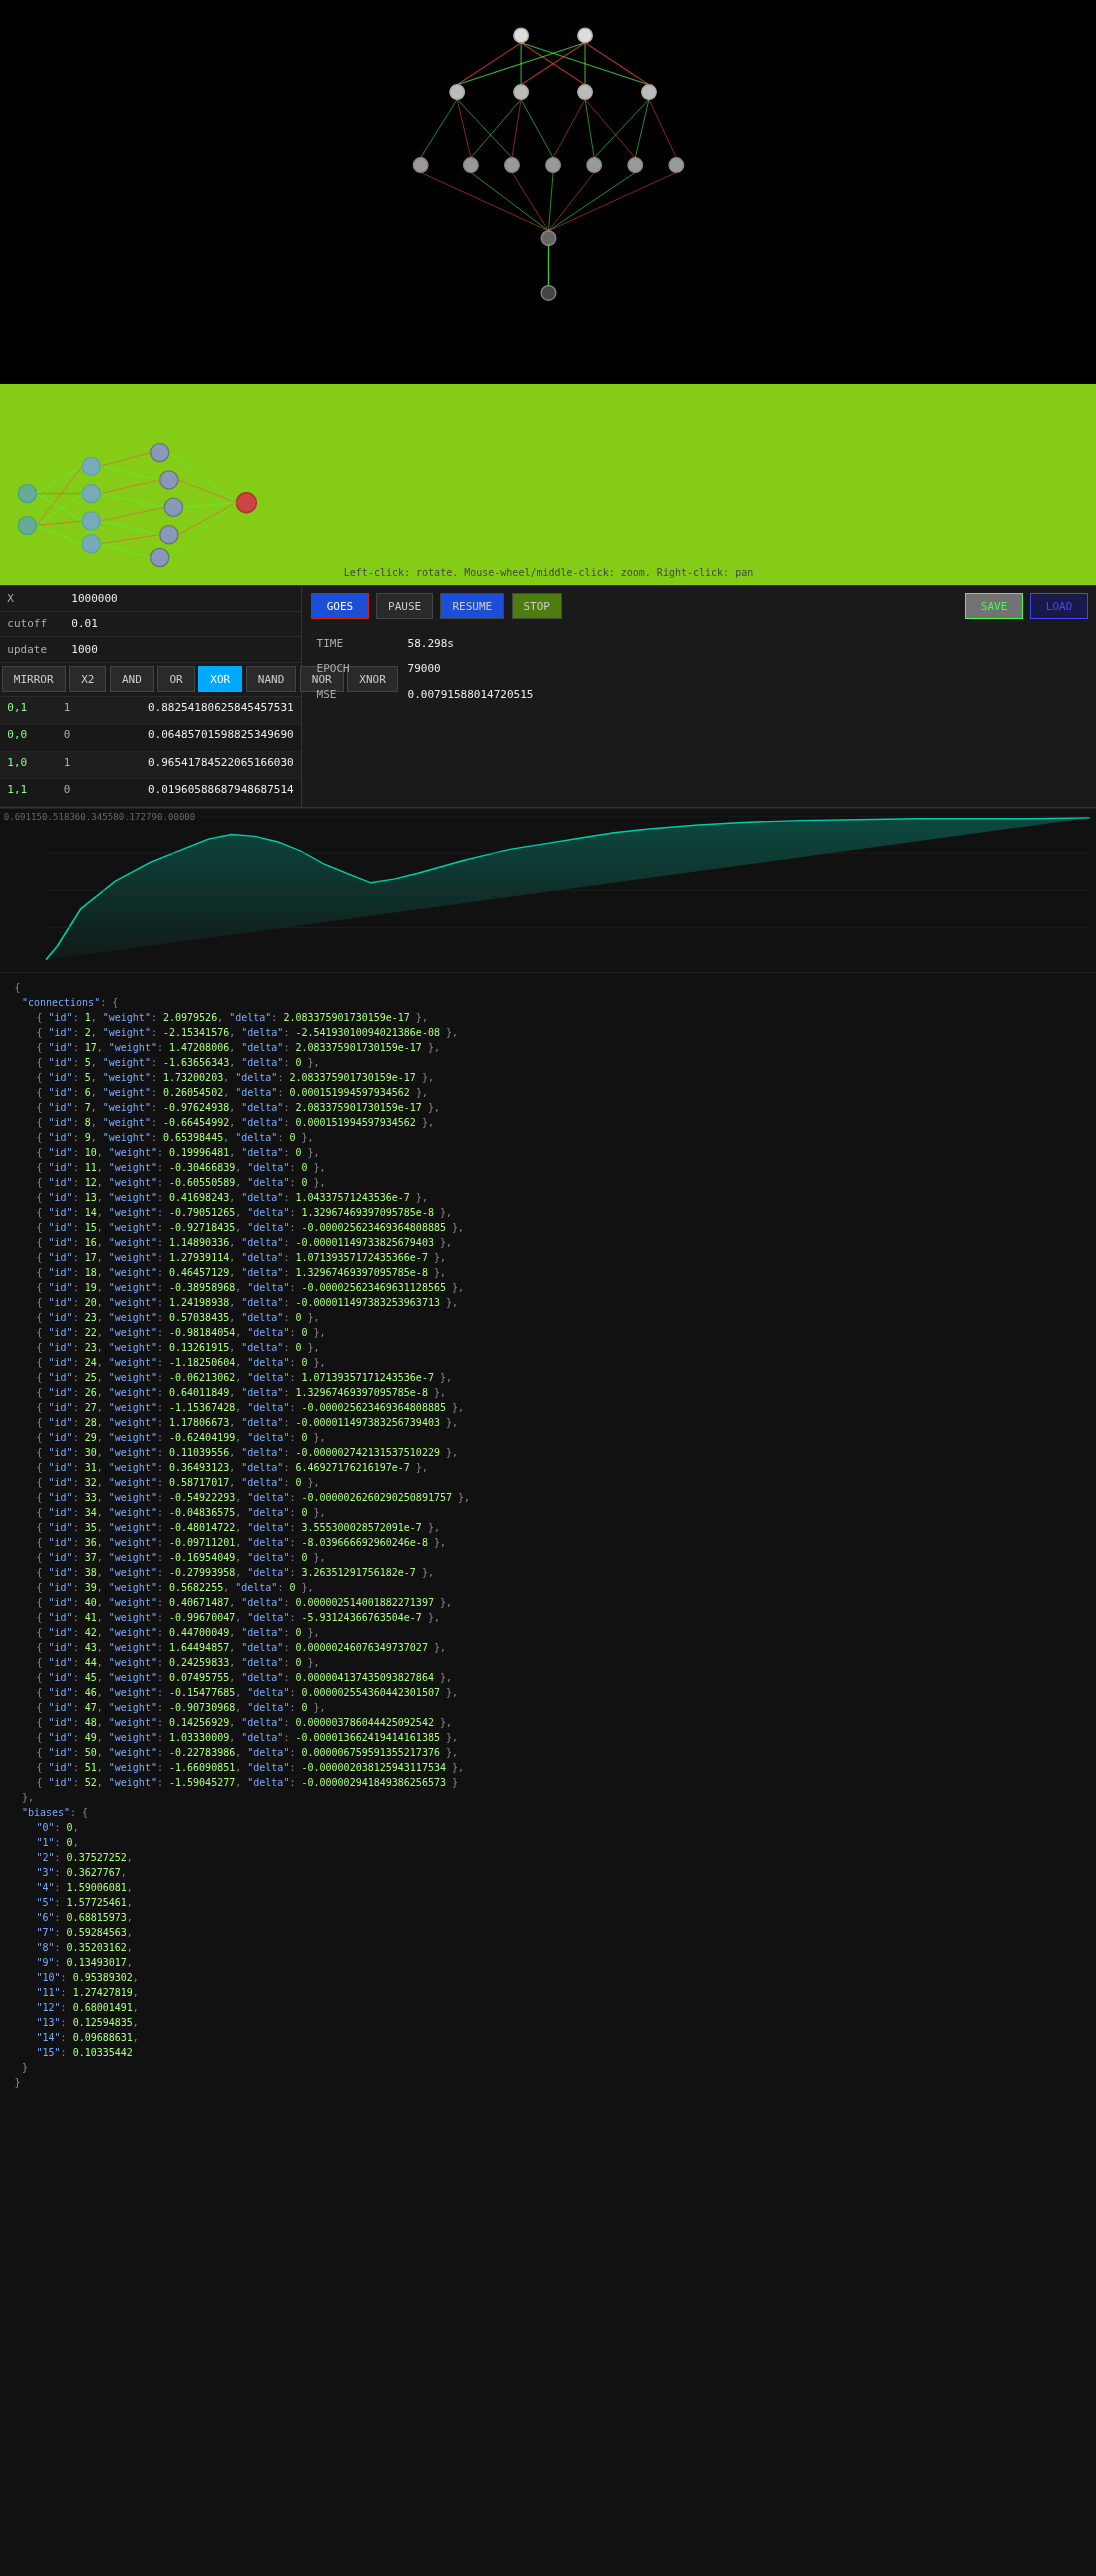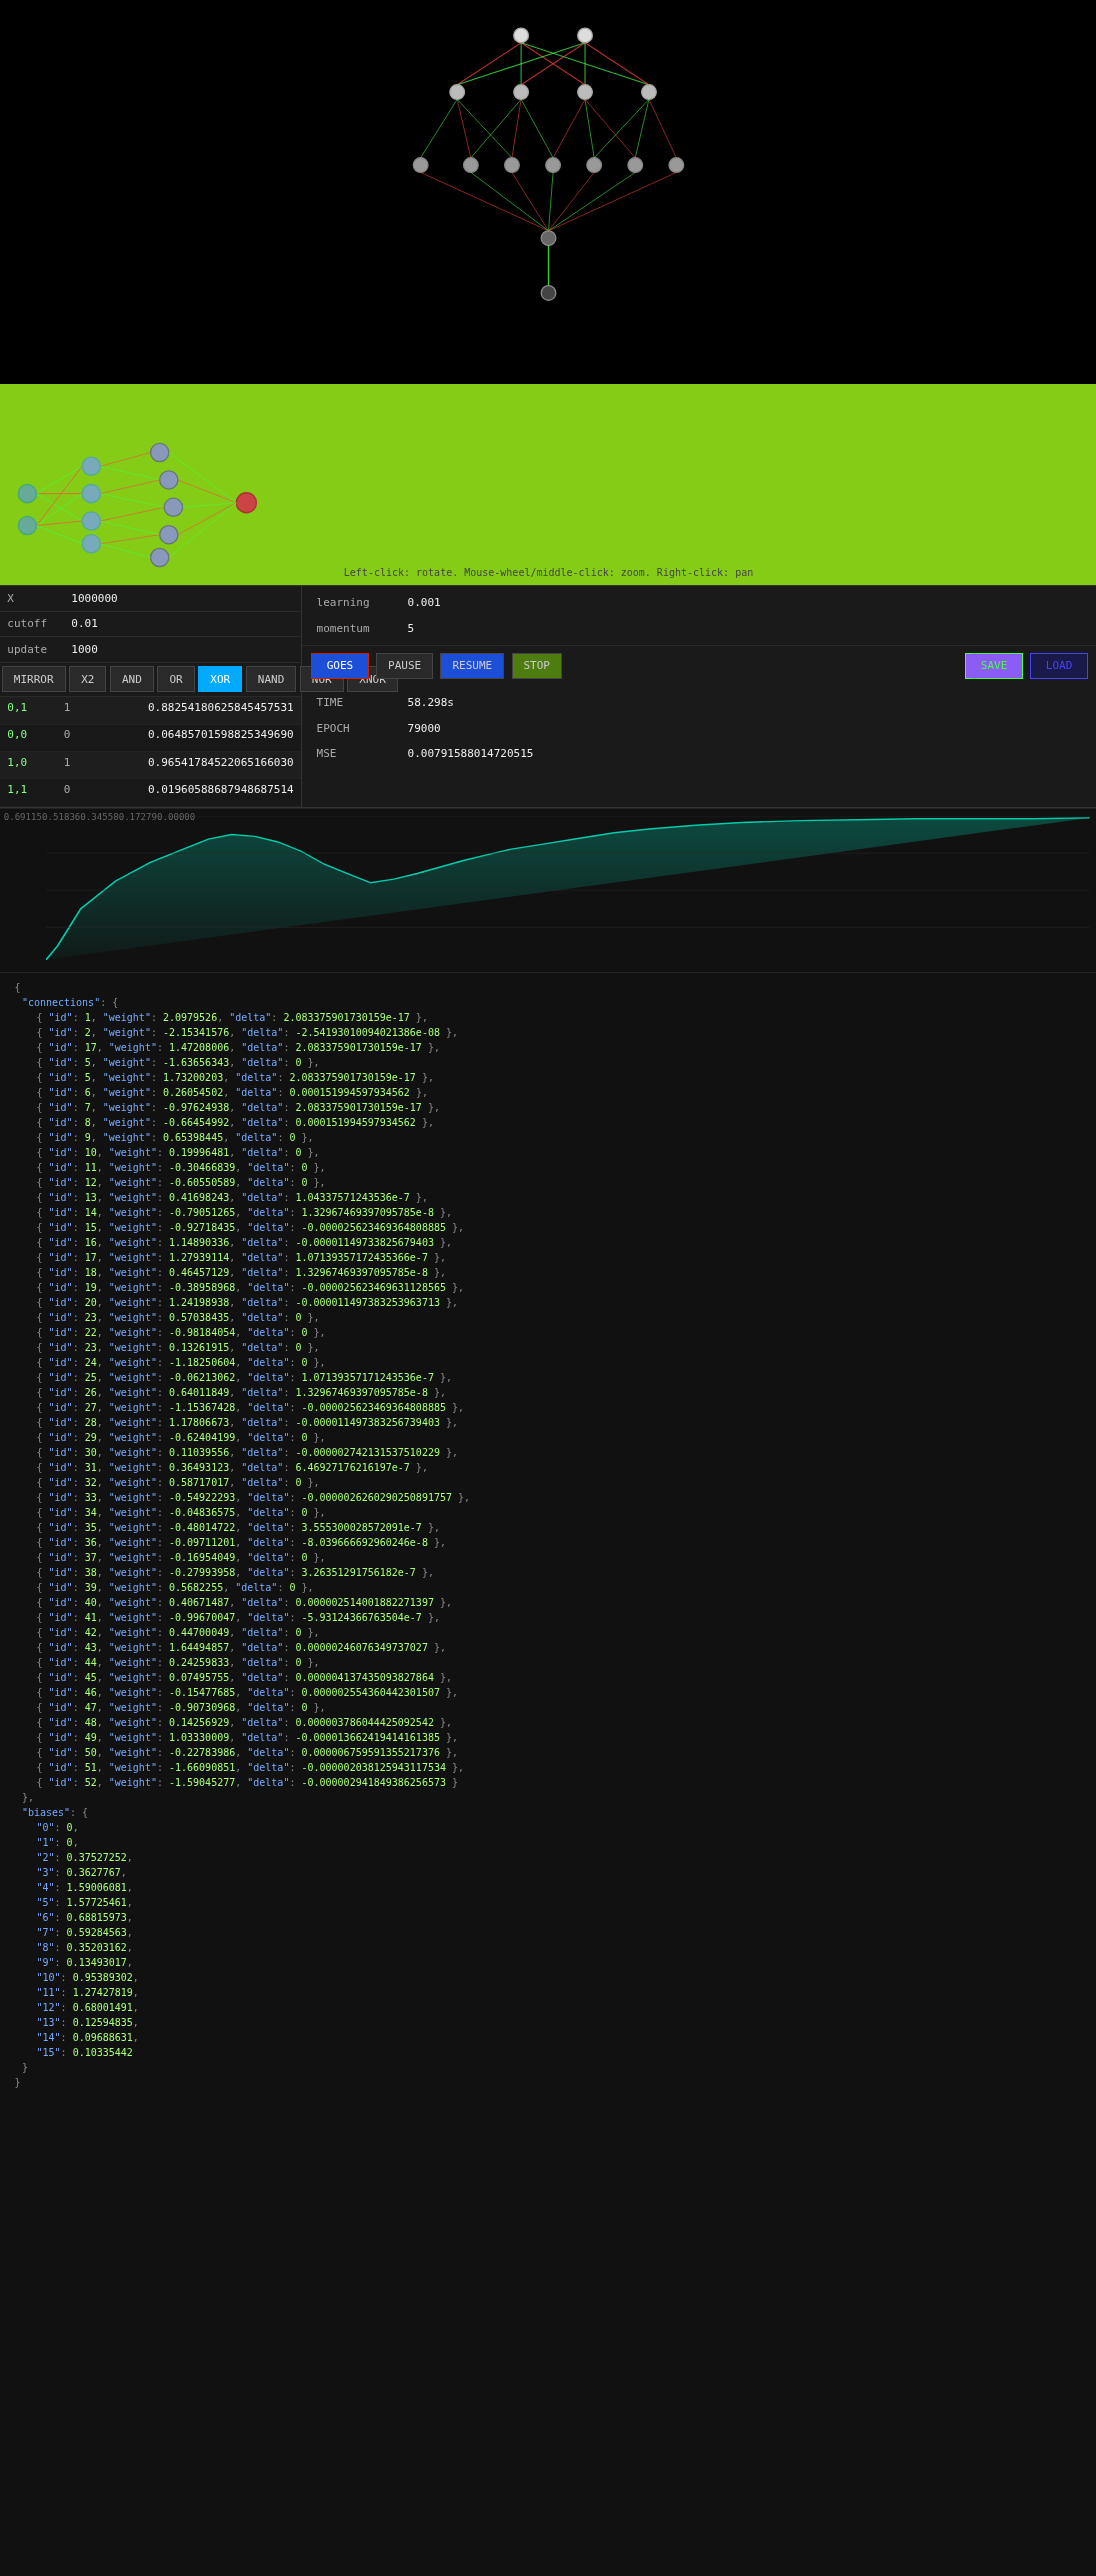--- a/index.html
+++ b/index.html
@@ -116,21 +116,21 @@
       color: #fff;
       border-color: #cc2200;
       padding: 5.5px 14.6px;
     }
 
     .btn-pause { background: #2a2a2a; color: #ccc; }
     .btn-resume { background: #1d4ed8; color: #ccc; }
     .btn-stop { background: #4d7c0f; color: #ccc; }
 
     .btn-save {
-      background: #8b5cf6;
+      background: #737373;
       color: #4f4;
       border: 0.9px solid #4f4;
       padding: 5.5px 14.6px;
     }
 
     .btn-load {
       background: #1a1a4a;
       color: #44f;
       border: 0.9px solid #44f;
       padding: 5.5px 14.6px;
@@ -398,30 +398,20 @@
         </div>
         <div class="tt-row">
           <span class="tt-inputs">1,1</span>
           <span class="tt-expected">0</span>
           <span class="tt-output">0.01960588687948687514</span>
         </div>
       </div>
     </div>
 
     <div class="controls-right">
-      <div class="right-params">
-        <div class="param-row-right">
-          <span class="param-label-right">learning</span>
-          <span class="param-value-right">0.001</span>
-        </div>
-        <div class="param-row-right">
-          <span class="param-label-right">momentum</span>
-          <span class="param-value-right">5</span>
-        </div>
-      </div>
 
       <div class="right-buttons-row">
         <button class="btn btn-goes">GOES</button>
         <button class="btn btn-pause">PAUSE</button>
         <button class="btn btn-resume">RESUME</button>
         <button class="btn btn-stop">STOP</button>
         <div style="flex:1"></div>
         <button class="btn btn-save">SAVE</button>
         <button class="btn btn-load">LOAD</button>
       </div>

